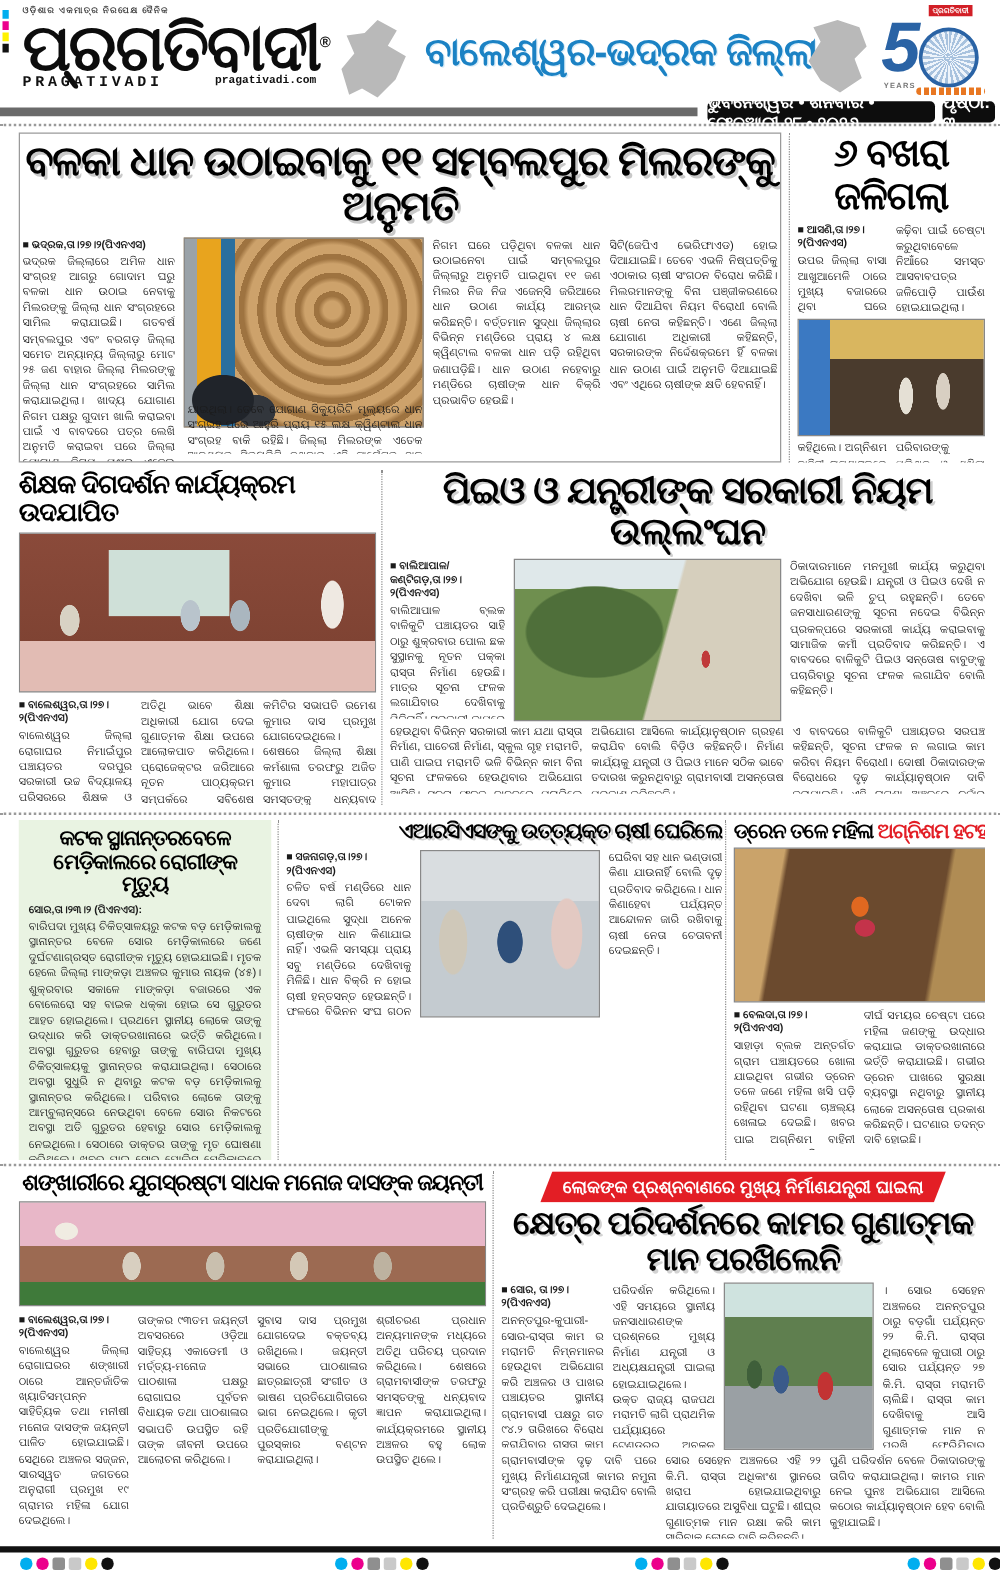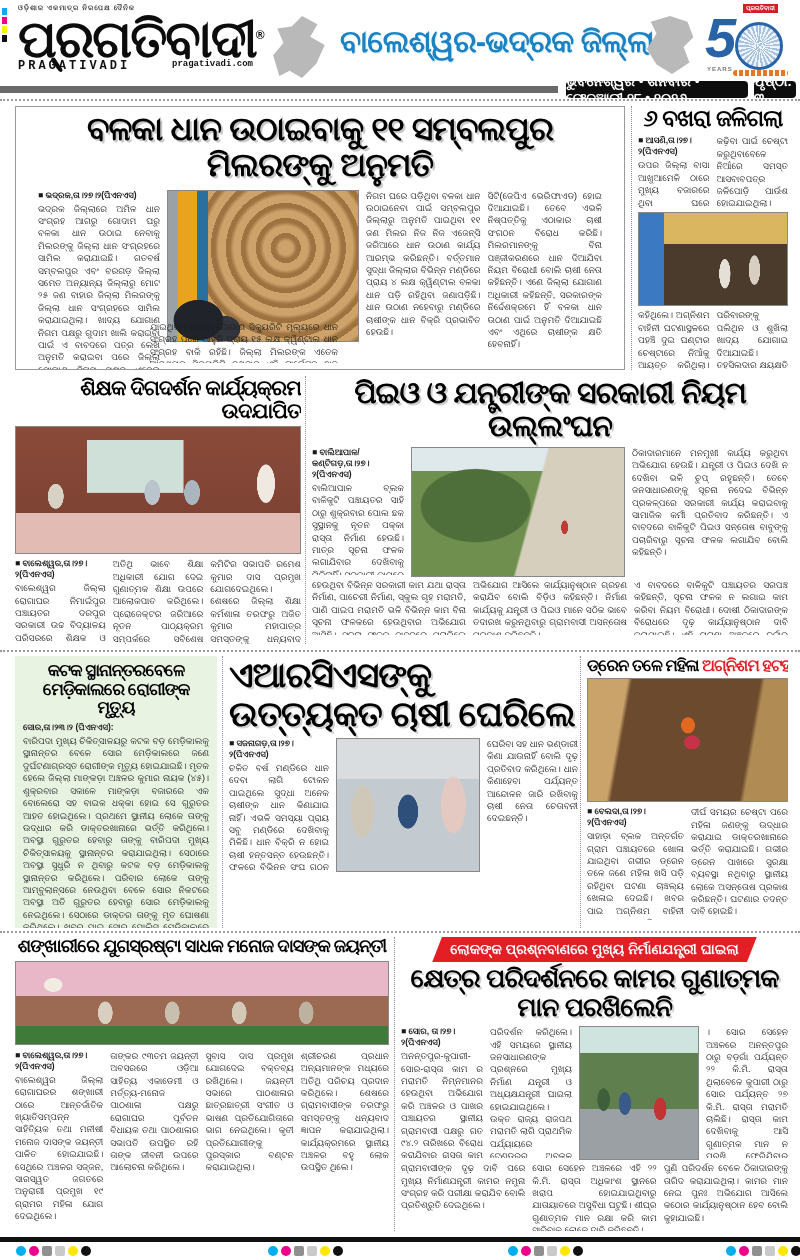--- a/index.html
+++ b/index.html
@@ -147,49 +147,49 @@
       <div class="jub-script"></div>
     </div>
 
     <div class="mast-rule"></div>
     <div class="datebox" style="left:566px;width:182px">ଭୁବନେଶ୍ୱର • ଶନିବାର • ଫେବୃଆରୀ ୨୮ • ୨୦୨୬</div>
     <div class="datebox" style="left:754px;width:42px">ପୃଷ୍ଠା: ୩</div>
   </div>
 
   <div class="dotted-rule" style="top:99px"></div>
 
-  <div class="art" style="left:15px;top:106px;width:610px;height:264px;border:1px solid #9a9a9a;padding:4px 22px;box-sizing:border-box">
+  <div class="art" style="left:15px;top:106px;width:610px;height:264px;border:1px solid #9a9a9a;padding:4px 2px;box-sizing:border-box">
     <div class="hl hl-xl">ବଳକା ଧାନ ଉଠାଇବାକୁ ୧୧ ସମ୍ବଲପୁର ମିଲରଙ୍କୁ ଅନୁମତି</div>
     <div class="cols" style="margin-top:6px;height:198px">
       <div style="flex:0 0 122px">
         <div class="dateline">■ ଭଦ୍ରକ,ତା।୨୭।୨(ପିଏନଏସ)</div>
         <div class="bodytxt" style="height:186px">ଭଦ୍ରକ ଜିଲ୍ଲାରେ ଅମିଳ ଧାନ ସଂଗ୍ରହ ଆଗରୁ ଗୋଦାମ ଘରୁ ବଳକା ଧାନ ଉଠାଇ ନେବାକୁ ମିଲରଙ୍କୁ ଜିଲ୍ଲା ଧାନ ସଂଗ୍ରହରେ ସାମିଲ କରାଯାଇଛି। ଗତବର୍ଷ ସମ୍ବଲପୁର ଏବଂ ବରଗଡ଼ ଜିଲ୍ଲା ସମେତ ଅନ୍ୟାନ୍ୟ ଜିଲ୍ଲାରୁ ମୋଟ ୨୫ ଜଣ ବାହାର ଜିଲ୍ଲା ମିଲରଙ୍କୁ ଜିଲ୍ଲା ଧାନ ସଂଗ୍ରହରେ ସାମିଲ କରାଯାଇଥିଲା। ଖାଦ୍ୟ ଯୋଗାଣ ନିଗମ ପକ୍ଷରୁ ଗୁଦାମ ଖାଲି କରାଇବା ପାଇଁ ଏ ବାବଦରେ ପତ୍ର ଲେଖି ଅନୁମତି କରାଇବା ପରେ ଜିଲ୍ଲା ଯୋଗାଣ ନିଗମ ପକ୍ଷରୁ ଏନେଇ ପ୍ରକ୍ରିୟା ଆରମ୍ଭ ହୋଇଛି। ସରକାରୀ ଅନୁମୋଦନ ମିଳିବା ପରେ ଏହି ମିଲରମାନେ ଜିଲ୍ଲା କାର୍ଯ୍ୟାଳୟରେ ଆବଶ୍ୟକ ସିକ୍ୟୁରିଟି ଜମା କରି ଧାନ କ୍ରୟ କରିବେ ବୋଲି କୁହାଯାଇଛି। ଚଳିତବର୍ଷ ରବି ଋତୁ ଧାନ ସଂଗ୍ରହରେ ୨୨ ଜଣ ଜିଲ୍ଲା ମିଲରଙ୍କୁ ସାମିଲ କରାଯାଇଛି।</div>
       </div>
       <div class="photo ph-paddy" style="flex:0 0 190px;height:150px"></div>
       <div class="bodytxt" style="height:198px">ନିଗମ ଘରେ ପଡ଼ିଥିବା ବଳକା ଧାନ ଉଠାଇନେବା ପାଇଁ ସମ୍ବଲପୁର ଜିଲ୍ଲାରୁ ଅନୁମତି ପାଇଥିବା ୧୧ ଜଣ ମିଲର ନିଜ ନିଜ ଏଜେନ୍ସି ଜରିଆରେ ଧାନ ଉଠାଣ କାର୍ଯ୍ୟ ଆରମ୍ଭ କରିଛନ୍ତି। ବର୍ତ୍ତମାନ ସୁଦ୍ଧା ଜିଲ୍ଲାର ବିଭିନ୍ନ ମଣ୍ଡିରେ ପ୍ରାୟ ୪ ଲକ୍ଷ କ୍ୱିଣ୍ଟାଲ ବଳକା ଧାନ ପଡ଼ି ରହିଥିବା ଜଣାପଡ଼ିଛି। ଧାନ ଉଠାଣ ନହେବାରୁ ମଣ୍ଡିରେ ଚାଷୀଙ୍କ ଧାନ ବିକ୍ରି ପ୍ରଭାବିତ ହେଉଛି।</div>
       <div class="bodytxt" style="height:198px">ସିଟି(ଜେପିଏ ଭେରିଫାଏଡ) ହୋଇ ଦିଆଯାଇଛି। ତେବେ ଏଭଳି ନିଷ୍ପତ୍ତିକୁ ଏଠାକାର ଚାଷୀ ସଂଗଠନ ବିରୋଧ କରିଛି। ମିଲରମାନଙ୍କୁ ବିନା ପଞ୍ଜୀକରଣରେ ଧାନ ଦିଆଯିବା ନିୟମ ବିରୋଧୀ ବୋଲି ଚାଷୀ ନେତା କହିଛନ୍ତି। ଏଣେ ଜିଲ୍ଲା ଯୋଗାଣ ଅଧିକାରୀ କହିଛନ୍ତି, ସରକାରଙ୍କ ନିର୍ଦ୍ଦେଶକ୍ରମେ ହିଁ ବଳକା ଧାନ ଉଠାଣ ପାଇଁ ଅନୁମତି ଦିଆଯାଇଛି ଏବଂ ଏଥିରେ ଚାଷୀଙ୍କ କ୍ଷତି ହେବନାହିଁ।</div>
     </div>
     <div class="bodytxt" style="position:absolute;left:134px;top:214px;width:188px;height:42px">ଯାଇଥିଲା। ତେବେ ଯୋଗାଣ ସିକ୍ୟୁରିଟି ମୂଲ୍ୟରେ ଧାନ ସଂଗ୍ରହ ପରେ ଆହୁରି ପ୍ରାୟ ୧୫ ଲକ୍ଷ କ୍ୱିଣ୍ଟାଲ ଧାନ ସଂଗ୍ରହ ବାକି ରହିଛି। ଜିଲ୍ଲା ମିଲରଙ୍କ ଏତେକ ଆବଶ୍ୟକ ସିକ୍ୟୁରିଟି ନଥିବାରୁ ଏହି ଟାର୍ଗେଟକୁ ହାତ ମରାଯାଇ ନାହିଁ। ଚଳିତ ବର୍ଷ ସରକାରଙ୍କ ପକ୍ଷରୁ ଉଭୟ ଖରିଫ ଓ ରବି ଧାନ କିଣା ଲକ୍ଷ୍ୟ ବୃଦ୍ଧି କରାଯାଇଛି।</div>
   </div>
 
   <div class="art vsep" style="left:631px;top:106px;width:157px;height:264px;padding:0 0 0 6px;box-sizing:border-box">
-    <div class="hl" style="font-size:23px;text-align:center">୬ ବଖରା ଜଳିଗଲା</div>
+    <div class="hl" style="font-size:31px;text-align:center">୬ ବଖରା ଜଳିଗଲା</div>
     <div class="cols" style="margin-top:4px;height:74px">
       <div>
         <div class="dateline">■ ଆସଣି,ତା।୨୭।୨(ପିଏନଏସ)</div>
         <div class="bodytxt" style="height:60px">ଉପର ଜିଲ୍ଲା ବାସା ଆଖୁଆମେଳି ଠାରେ ମୁଖ୍ୟ ବଜାରରେ ଥିବା ଘରେ ମଧ୍ୟାହ୍ନରେ ହଠାତ୍ ନିଆଁ ଲାଗି ୬ ବଖରା ଘର ସମ୍ପୂର୍ଣ୍ଣ ଭାବେ ଜଳିଯାଇଛି। ନିଆଁ କିପରି ଲାଗିଲା ଜଣାପଡ଼ିନଥିବା ବେଳେ ତାହା ଆଖପାଖ ଘରକୁ ମଧ୍ୟ ବ୍ୟାପିଯାଇଥିଲା।</div>
       </div>
       <div class="bodytxt" style="height:74px">କଢ଼ିବା ପାଇଁ ଚେଷ୍ଟା କରୁଥିବାବେଳେ ନିଆଁରେ ସମସ୍ତ ଆସବାବପତ୍ର ଜଳିପୋଡ଼ି ପାଉଁଶ ହୋଇଯାଇଥିଲା। ଘରେ ଥିବା ଚାଉଳ, ଡାଲି ଓ ଲୁଗାପଟା ସବୁ ନଷ୍ଟ ହୋଇଯାଇଥିଲା।</div>
     </div>
     <div class="photo ph-fire" style="width:148px;height:92px;margin-top:3px"></div>
     <div class="bodytxt" style="margin-top:3px;height:80px;column-count:2;column-gap:7px">କହିଥିଲେ। ଅଗ୍ନିଶମ ବାହିନୀ ଘଟଣାସ୍ଥଳରେ ପହଞ୍ଚି ଦୁଇ ଘଣ୍ଟାର ଚେଷ୍ଟାରେ ନିଆଁକୁ ଆୟତ୍ତ କରିଥିଲା। କ୍ଷତିଗ୍ରସ୍ତ ପରିବାରଙ୍କୁ ପଲିଥିନ ଓ ଶୁଖିଲା ଖାଦ୍ୟ ଯୋଗାଇ ଦିଆଯାଇଛି। ତହସିଲଦାର କ୍ଷୟକ୍ଷତି ଆକଳନ କରି ସହାୟତା ଦେବାକୁ ପ୍ରତିଶ୍ରୁତି ଦେଇଛନ୍ତି। ଅଗ୍ନିକାଣ୍ଡରେ ଲକ୍ଷାଧିକ ଟଙ୍କାର କ୍ଷତି ଘଟିଥିବା ଆକଳନ କରାଯାଉଛି।</div>
   </div>
 
   <div class="art" style="left:15px;top:376px;width:286px;height:268px">
-    <div class="hl" style="font-size:21px;text-align:right">ଶିକ୍ଷକ ଦିଗଦର୍ଶନ କାର୍ଯ୍ୟକ୍ରମ ଉଦଯାପିତ</div>
+    <div class="hl" style="font-size:21px;text-align:left">ଶିକ୍ଷକ ଦିଗଦର୍ଶନ କାର୍ଯ୍ୟକ୍ରମ ଉଦଯାପିତ</div>
     <div class="photo ph-meeting" style="width:284px;height:126px;margin-top:4px"></div>
     <div class="cols" style="margin-top:4px;height:108px">
       <div>
         <div class="dateline">■ ବାଲେଶ୍ୱର,ତା।୨୭।୨(ପିଏନଏସ)</div>
         <div class="bodytxt" style="height:94px">ବାଲେଶ୍ୱର ଜିଲ୍ଲା ରୋଗାଘର ନିମାଇଁପୁର ପଞ୍ଚାୟତର ଦରପୁର ସରକାରୀ ଉଚ୍ଚ ବିଦ୍ୟାଳୟ ପରିସରରେ ଶିକ୍ଷକ ଓ ଶିଶୁମିତ୍ରମାନଙ୍କ ଲାଗି ଚାଲିଥିବା ଦିଗଦର୍ଶନ କାର୍ଯ୍ୟକ୍ରମ ଶୁକ୍ରବାର ଉଦଯାପିତ ହୋଇଯାଇଛି। ଏହି ଅବସରରେ ଅନୁଷ୍ଠିତ ସଭାରେ ପ୍ରଧାନ ଶିକ୍ଷକ ଅଧ୍ୟକ୍ଷତା କରିଥିଲେ।</div>
       </div>
       <div class="bodytxt" style="height:108px">ଅତିଥି ଭାବେ ଶିକ୍ଷା ଅଧିକାରୀ ଯୋଗ ଦେଇ ଗୁଣାତ୍ମକ ଶିକ୍ଷା ଉପରେ ଆଲୋକପାତ କରିଥିଲେ। ପ୍ରୋଜେକ୍ଟର ଜରିଆରେ ନୂତନ ପାଠ୍ୟକ୍ରମ ସମ୍ପର୍କରେ ସବିଶେଷ ସୂଚନା ଦିଆଯାଇଥିଲା। ପରିଚାଳନାରେ ଶିକ୍ଷକ ମଣ୍ଡଳୀ ସହଯୋଗ କରିଥିଲେ।</div>
       <div class="bodytxt" style="height:108px">କମିଟିର ସଭାପତି ରମେଶ କୁମାର ଦାସ ପ୍ରମୁଖ ଯୋଗଦେଇଥିଲେ। ଶେଷରେ ଜିଲ୍ଲା ଶିକ୍ଷା କର୍ମଶାଳା ତରଫରୁ ଅଜିତ କୁମାର ମହାପାତ୍ର ସମସ୍ତଙ୍କୁ ଧନ୍ୟବାଦ ଅର୍ପଣ କରିଥିଲେ। ପରିଚାଳନାରେ ଶିକ୍ଷକ ଓ ଅଭିଭାବକ ସହଯୋଗ କରିଥିଲେ।</div>
     </div>
   </div>
@@ -213,21 +213,21 @@
 
   <div class="dotted-rule" style="top:650px"></div>
 
   <div class="art greenbox" style="left:15px;top:656px;width:202px;height:272px;padding:6px 8px;box-sizing:border-box">
     <div class="hl" style="font-size:17px;text-align:center">କଟକ ସ୍ଥାନାନ୍ତରବେଳେ ମେଡ଼ିକାଲରେ ରୋଗୀଙ୍କ ମୃତ୍ୟୁ</div>
     <div class="dateline" style="margin-top:4px">ସୋର,ତା।୨୩।୨ (ପିଏନଏସ):</div>
     <div class="bodytxt" style="height:196px">ବାରିପଦା ମୁଖ୍ୟ ଚିକିତ୍ସାଳୟରୁ କଟକ ବଡ଼ ମେଡ଼ିକାଲକୁ ସ୍ଥାନାନ୍ତର ବେଳେ ସୋର ମେଡ଼ିକାଲରେ ଜଣେ ଦୁର୍ଘଟଣାଗ୍ରସ୍ତ ରୋଗୀଙ୍କ ମୃତ୍ୟୁ ହୋଇଯାଇଛି। ମୃତକ ହେଲେ ଜିଲ୍ଲା ମାଙ୍କଡ଼ା ଅଞ୍ଚଳର କୁମାର ନାୟକ (୪୫)। ଶୁକ୍ରବାର ସକାଳେ ମାଙ୍କଡ଼ା ବଜାରରେ ଏକ ବୋଲେରୋ ସହ ବାଇକ ଧକ୍କା ହୋଇ ସେ ଗୁରୁତର ଆହତ ହୋଇଥିଲେ। ପ୍ରଥମେ ସ୍ଥାନୀୟ ଲୋକେ ତାଙ୍କୁ ଉଦ୍ଧାର କରି ଡାକ୍ତରଖାନାରେ ଭର୍ତ୍ତି କରିଥିଲେ। ଅବସ୍ଥା ଗୁରୁତର ହେବାରୁ ତାଙ୍କୁ ବାରିପଦା ମୁଖ୍ୟ ଚିକିତ୍ସାଳୟକୁ ସ୍ଥାନାନ୍ତର କରାଯାଇଥିଲା। ସେଠାରେ ଅବସ୍ଥା ସୁଧୁରି ନ ଥିବାରୁ କଟକ ବଡ଼ ମେଡ଼ିକାଲକୁ ସ୍ଥାନାନ୍ତର କରିଥିଲେ। ପରିବାର ଲୋକେ ତାଙ୍କୁ ଆମ୍ବୁଲାନ୍ସରେ ନେଉଥିବା ବେଳେ ସୋର ନିକଟରେ ଅବସ୍ଥା ଅତି ଗୁରୁତର ହେବାରୁ ସୋର ମେଡ଼ିକାଲକୁ ନେଇଥିଲେ। ସେଠାରେ ଡାକ୍ତର ତାଙ୍କୁ ମୃତ ଘୋଷଣା କରିଥିଲେ। ଖବର ପାଇ ସୋର ପୋଲିସ ମେଡ଼ିକାଲରେ ପହଞ୍ଚି ଶବ ଜବତ କରି ବ୍ୟବଚ୍ଛେଦ ଲାଗି ପଠାଇ ଘଟଣାର ତଦନ୍ତ ଆରମ୍ଭ କରିଛି।</div>
   </div>
 
   <div class="art vsep" style="left:222px;top:656px;width:356px;height:272px;padding-left:6px;box-sizing:border-box">
-    <div class="hl" style="font-size:35px;text-align:left;text-shadow:2px 2px 0 #d2d2d2">ଏଆରସିଏସଙ୍କୁ ଉତ୍ତ୍ୟକ୍ତ ଚାଷୀ ଘେରିଲେ</div>
+    <div class="hl" style="font-size:17px;text-align:right;text-shadow:2px 2px 0 #d2d2d2">ଏଆରସିଏସଙ୍କୁ ଉତ୍ତ୍ୟକ୍ତ ଚାଷୀ ଘେରିଲେ</div>
     <div class="cols" style="margin-top:5px;height:132px">
       <div style="flex:0 0 100px">
         <div class="dateline">■ ସଜନାଗଡ଼,ତା।୨୭।୨(ପିଏନଏସ)</div>
         <div class="bodytxt" style="height:118px">ଚଳିତ ବର୍ଷ ମଣ୍ଡିରେ ଧାନ ଦେବା ଲାଗି ଟୋକନ ପାଇଥିଲେ ସୁଦ୍ଧା ଅନେକ ଚାଷୀଙ୍କ ଧାନ କିଣାଯାଇ ନାହିଁ। ଏଭଳି ସମସ୍ୟା ପ୍ରାୟ ସବୁ ମଣ୍ଡିରେ ଦେଖିବାକୁ ମିଳିଛି। ଧାନ ବିକ୍ରି ନ ହୋଇ ଚାଷୀ ହନ୍ତସନ୍ତ ହେଉଛନ୍ତି। ଫଳରେ ବିଭିନ୍ନ ସଂଘ ଗଠନ କରି ଚାଷୀମାନେ ରାଜରାସ୍ତାକୁ ଓହ୍ଲାଇଛନ୍ତି।</div>
       </div>
       <div class="photo ph-office" style="flex:0 0 142px;height:132px"></div>
       <div class="bodytxt" style="height:132px">ଘେରିବା ସହ ଧାନ ଭଣ୍ଡାରୀ କିଣା ଯାଉନାହିଁ ବୋଲି ଦୃଢ଼ ପ୍ରତିବାଦ କରିଥିଲେ। ଧାନ କିଣାହେବା ପର୍ଯ୍ୟନ୍ତ ଆନ୍ଦୋଳନ ଜାରି ରଖିବାକୁ ଚାଷୀ ନେତା ଚେତାବନୀ ଦେଇଛନ୍ତି।</div>
     </div>
   </div>
 

